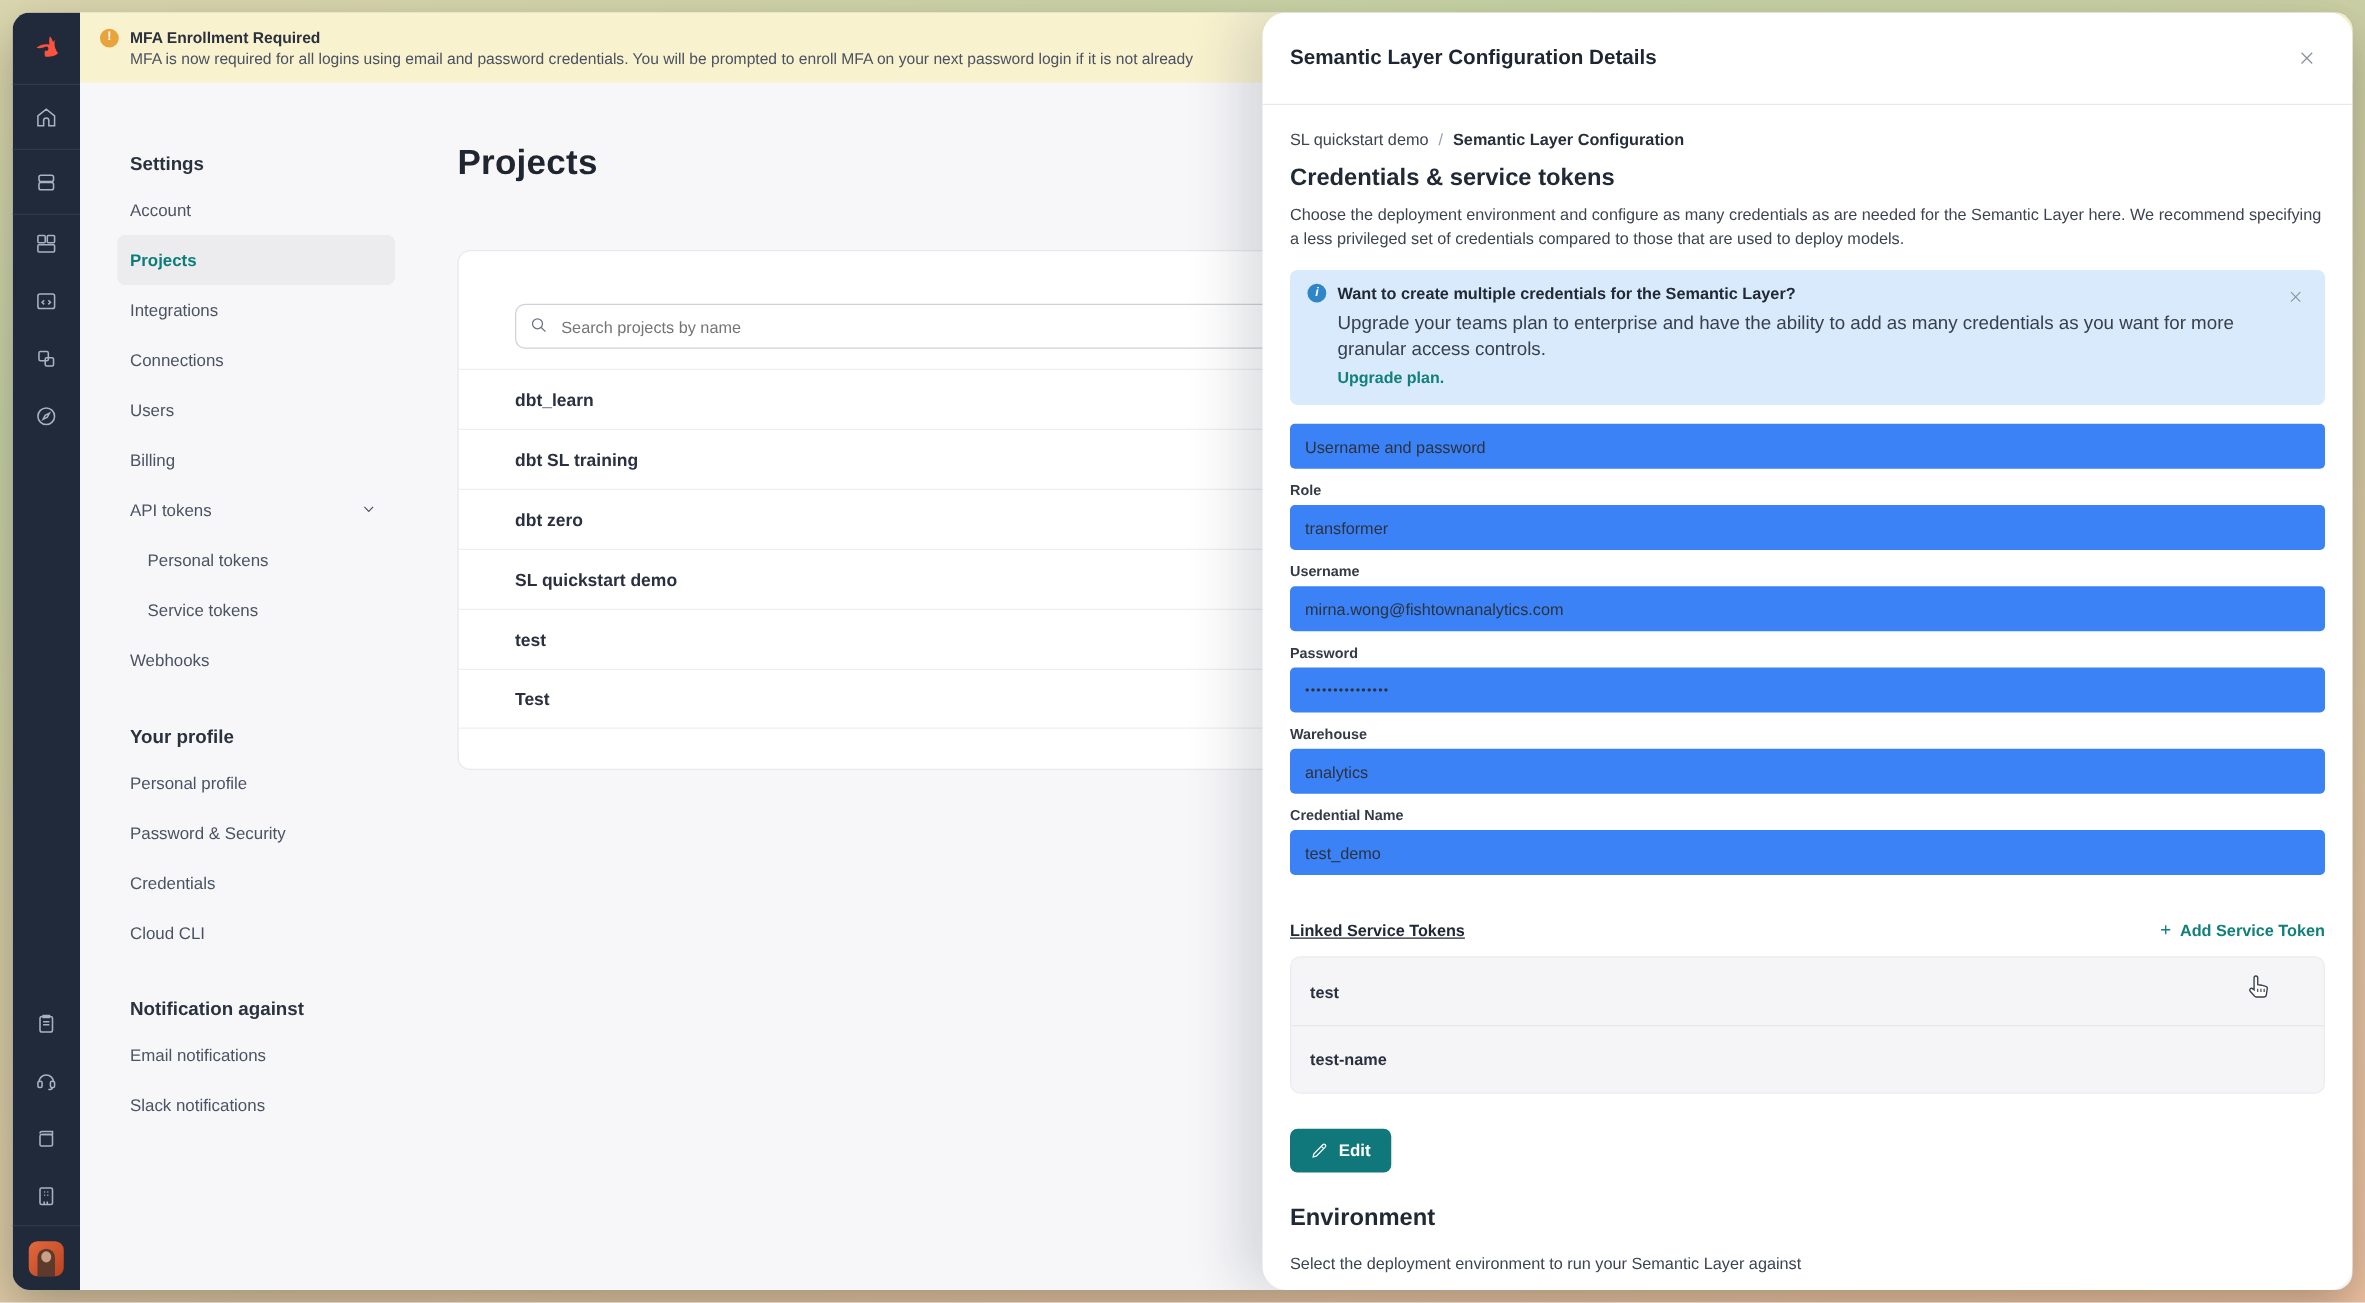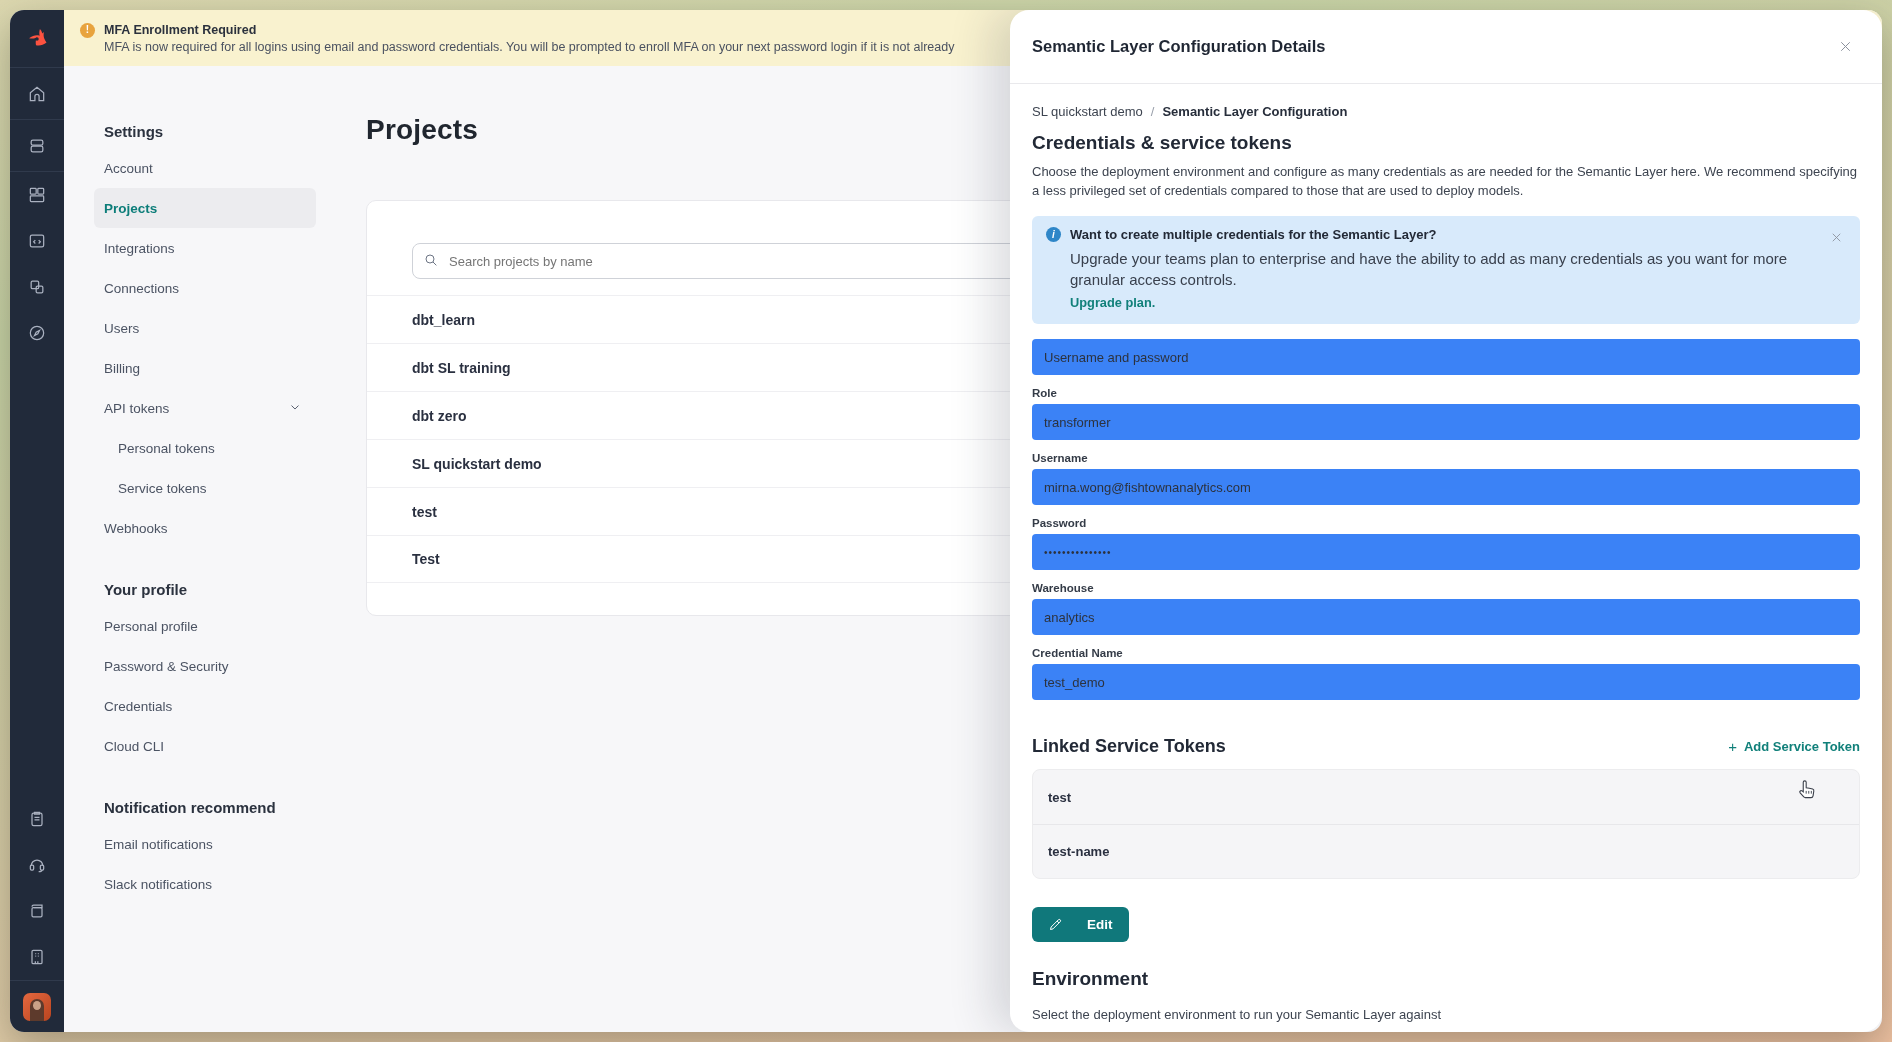--- a/index.html
+++ b/index.html
@@ -101,28 +101,28 @@
   .info-close{ position:absolute; right:12px; top:10px; }
   .info-body{ font-size:15px; color:#39404d; margin:6px 0 2px 24px; line-height:1.45;}
   .info-link{ font-size:12.8px; font-weight:bold; color:#11807a; margin-left:24px; cursor:pointer; display:inline-block;}
   .field{ margin-bottom:12px; }
   .field-label{ font-size:11.5px; font-weight:bold; color:#343b47; margin-bottom:5px; }
   .field-input{
     height:36px; background:#3b82f6; border-radius:4px; display:flex; align-items:center;
     padding:0 12px; font-size:13px; color:#2c323e;
   }
   .tokens-header{ display:flex; align-items:center; justify-content:space-between; margin-top:36px; }
-  .tokens-title{ font-size:18px; font-weight:bold; color:#222936; }
+  .tokens-title{ font-size:13px; font-weight:bold; color:#222936;text-decoration:underline; }
   .add-token{ display:flex; align-items:center; gap:7px; color:#11807a; font-size:13px; font-weight:bold; background:none; border:none; cursor:pointer; font-family:"Liberation Sans",sans-serif;}
   .add-token .plus{ font-weight:normal; font-size:15px; }
   .tokens-box{ margin-top:12px; background:#f5f5f7; border:1px solid #ececee; border-radius:8px; overflow:hidden;}
   .token-row{ height:54px; display:flex; align-items:center; padding-left:15px; font-size:13px; font-weight:bold; color:#2a3040;}
   .token-row + .token-row{ border-top:1px solid #e7e7ea; }
   .edit-btn{
-    margin-top:28px; display:inline-flex; align-items:center; gap:24px; background:#10787b; color:#fff;
+    margin-top:28px; display:inline-flex; align-items:center; gap:8px; background:#10787b; color:#fff;
     border:none; border-radius:6px; padding:10px 16px; font-size:13.5px; font-weight:bold; cursor:pointer;
     font-family:"Liberation Sans",sans-serif;
   }
   .edit-btn svg{ stroke:#fff; fill:none; stroke-width:1.6; }
   .env-title{ margin-top:26px; }
   .env-desc{ margin-top:17px; font-size:13px; color:#3d4450; }
   
   .cursor{ position:absolute; left:1795px; top:778px; z-index:50; pointer-events:none; }
 </style>
 </head>
@@ -236,21 +236,21 @@
         <div class="nav-item indent">Personal tokens</div>
         <div class="nav-item indent">Service tokens</div>
         <div class="nav-item">Webhooks</div>
         <div class="nav-gap"></div>
         <div class="nav-header">Your profile</div>
         <div class="nav-item">Personal profile</div>
         <div class="nav-item">Password &amp; Security</div>
         <div class="nav-item">Credentials</div>
         <div class="nav-item">Cloud CLI</div>
         <div class="nav-gap"></div>
-        <div class="nav-header">Notification recommend</div>
+        <div class="nav-header">Notification against</div>
         <div class="nav-item">Email notifications</div>
         <div class="nav-item">Slack notifications</div>
       </div>
 
       <div class="projects-area">
         <h1 class="projects-title">Projects</h1>
         <div class="projects-card">
           <div class="search-wrap">
             <span class="search-icon">
               <svg width="16" height="16" viewBox="0 0 24 24">

